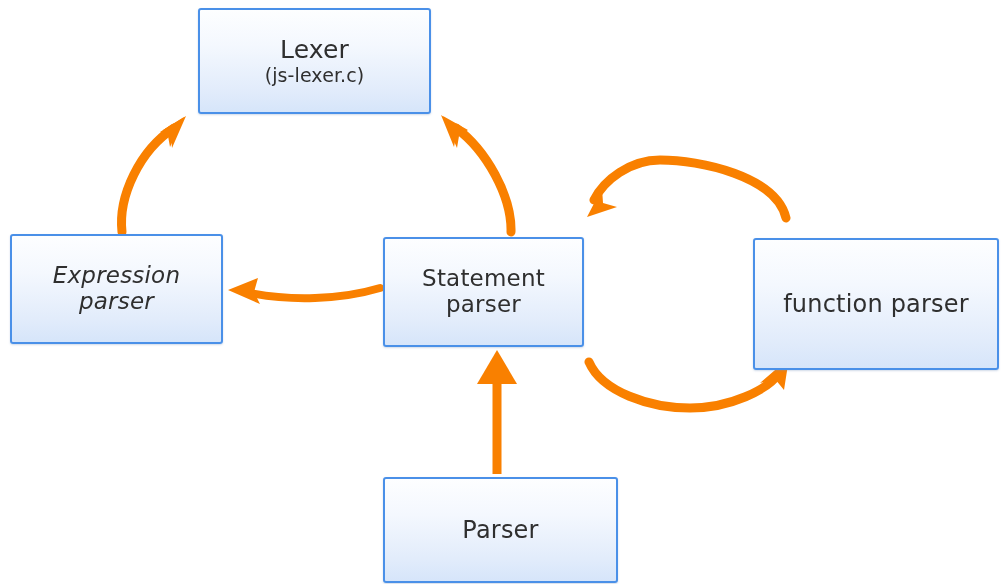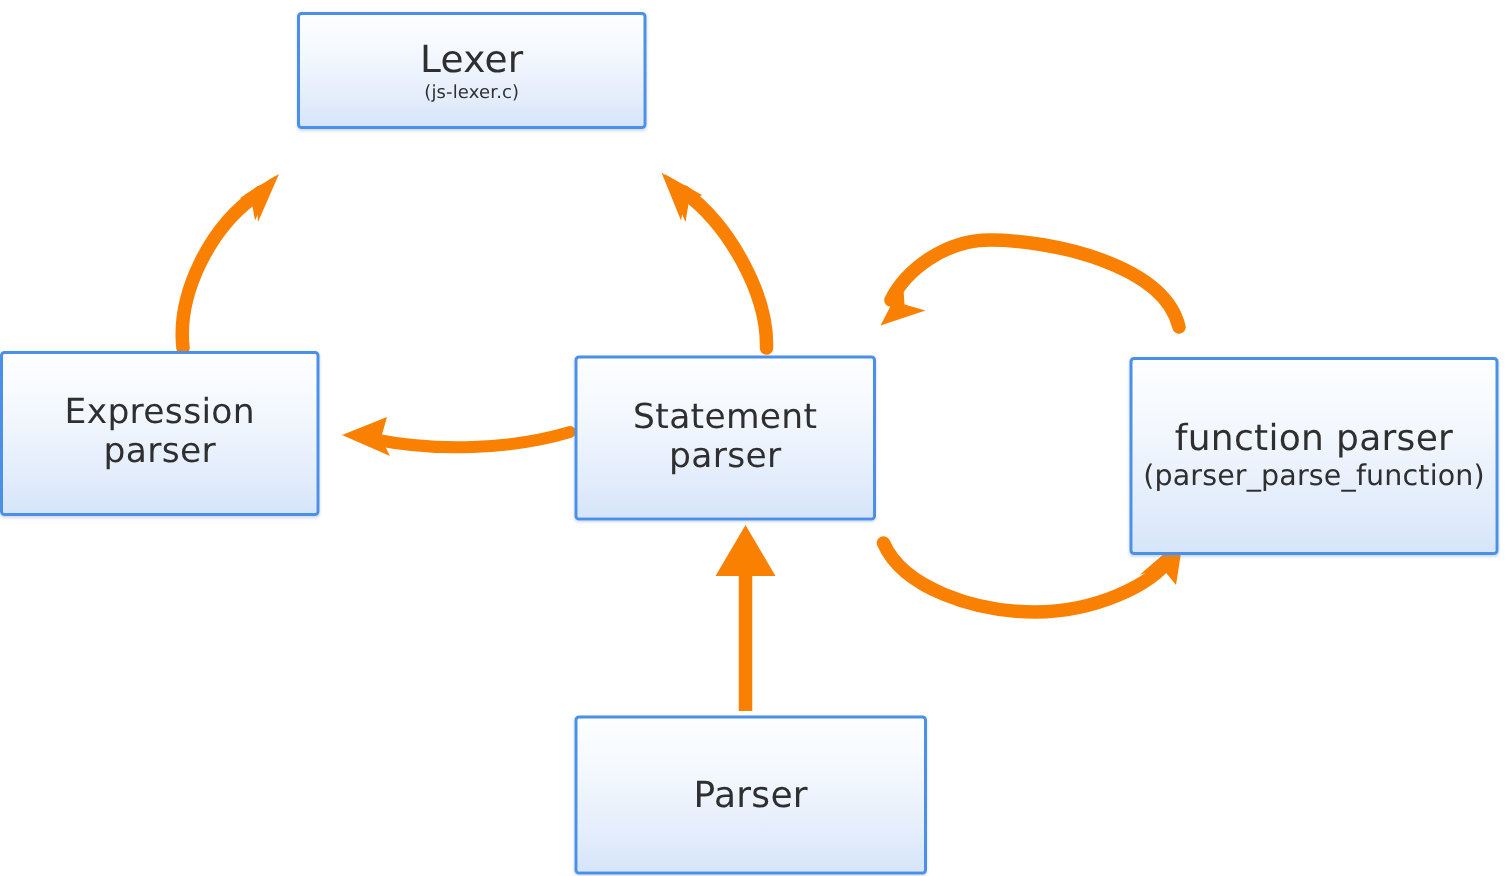--- a/index.html
+++ b/index.html
@@ -40,29 +40,29 @@
     text-align: center;
     color: #2f2f2f;
   }
   .node .title {
     font-size: 23px;
     line-height: 1.12;
     letter-spacing: 0.2px;
     white-space: pre-line;
   }
   .node .sub {
-    font-size: 12px;
+    font-size: 19px;
     line-height: 1.15;
     letter-spacing: 0.1px;
     margin-top: 1px;
   }
 
   
-  #node-lexer     { left: 198px; top: 8px;   width: 233px; height: 78px; }
-  #node-expr      { left: 0;  top: 234px; width: 213px; height: 110px; }
+  #node-lexer     { left: 198px; top: 8px;   width: 233px; height: 106px; }
+  #node-expr      { left: 10px;  top: 234px; width: 213px; height: 110px; font-style: italic; }
   #node-statement { left: 383px; top: 237px; width: 201px; height: 110px; }
   #node-function  { left: 753px; top: 238px; width: 246px; height: 132px; }
   #node-parser    { left: 383px; top: 477px; width: 235px; height: 106px; }
 
   #node-function .title { font-size: 24px; }
   #node-function .sub   { font-size: 19px; }
   #node-parser .title   { font-size: 24px; }
   #node-lexer .title    { font-size: 25px; }
 </style>
 </head>
@@ -115,20 +115,19 @@
 parser</div>
   </div>
 
   <div class="node" id="node-statement">
     <div class="title">Statement
 parser</div>
   </div>
 
   <div class="node" id="node-function">
     <div class="title">function parser</div>
-    <div class="sub">(parser_parse_function)</div>
   </div>
 
   <div class="node" id="node-parser">
     <div class="title">Parser</div>
   </div>
 
 </div>
 
 </body></html>

